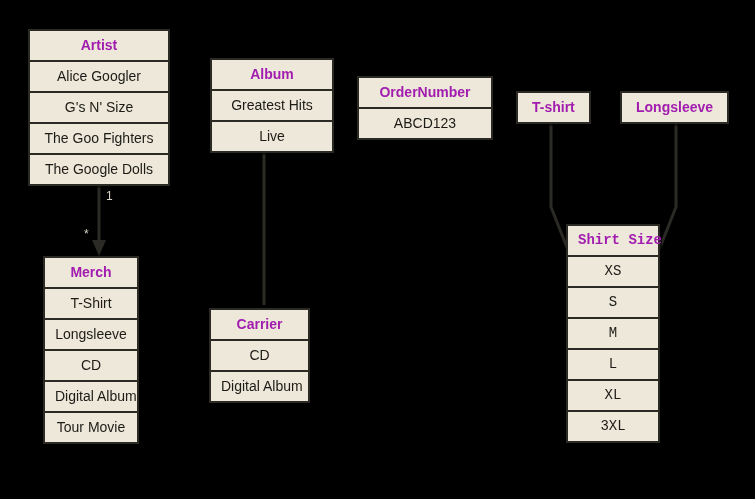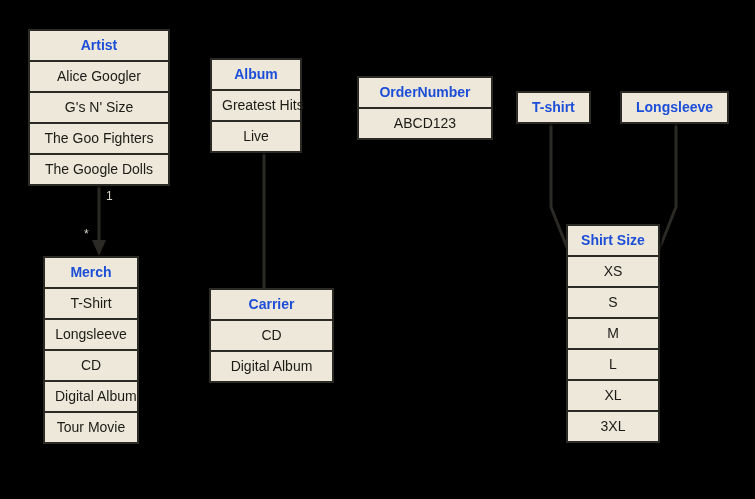--- a/index.html
+++ b/index.html
@@ -27,21 +27,21 @@
     position: absolute;
     box-sizing: border-box;
     background: #EDE8D9;
     border: 2px solid #2B2A25;
     box-shadow: 2px 2px 0 rgba(0,0,0,0.55);
   }
   .ent-title {
     box-sizing: border-box;
     font-weight: bold;
     font-size: 14px;
-    color: #1d4ed8;
+    color: #a21caf;
     text-align: center;
     padding: 6px 10px 7px 10px;
     background: #EDE8D9;
     white-space: nowrap;
     line-height: 16px;
   }
   .ent-row {
     box-sizing: border-box;
     font-size: 14px;
     color: #1C1B17;
@@ -81,21 +81,21 @@
   </svg>
 
   <div class="entity" style="left:28px; top:29px; width:142px;">
     <div class="ent-title">Artist</div>
     <div class="ent-row">Alice Googler</div>
     <div class="ent-row">G's N' Size</div>
     <div class="ent-row">The Goo Fighters</div>
     <div class="ent-row">The Google Dolls</div>
   </div>
 
-  <div class="entity" style="left:210px; top:58px; width:92px;">
+  <div class="entity" style="left:210px; top:58px; width:124px;">
     <div class="ent-title">Album</div>
     <div class="ent-row">Greatest Hits</div>
     <div class="ent-row">Live</div>
   </div>
 
   <div class="entity" style="left:357px; top:76px; width:136px;">
     <div class="ent-title">OrderNumber</div>
     <div class="ent-row">ABCD123</div>
   </div>
 
@@ -109,27 +109,27 @@
 
   <div class="entity" style="left:43px; top:256px; width:96px;">
     <div class="ent-title">Merch</div>
     <div class="ent-row">T-Shirt</div>
     <div class="ent-row">Longsleeve</div>
     <div class="ent-row">CD</div>
     <div class="ent-row">Digital Album</div>
     <div class="ent-row">Tour Movie</div>
   </div>
 
-  <div class="entity" style="left:209px; top:288px; width:125px;">
+  <div class="entity" style="left:209px; top:308px; width:101px;">
     <div class="ent-title">Carrier</div>
     <div class="ent-row">CD</div>
     <div class="ent-row">Digital Album</div>
   </div>
 
-  <div class="entity" style="left:566px; top:224px; width:94px;">
+  <div class="entity" style="left:566px; top:224px; width:94px;font-family:Liberation Mono, monospace;">
     <div class="ent-title">Shirt Size</div>
     <div class="ent-row">XS</div>
     <div class="ent-row">S</div>
     <div class="ent-row">M</div>
     <div class="ent-row">L</div>
     <div class="ent-row">XL</div>
     <div class="ent-row">3XL</div>
   </div>
 
   <div class="edge-label" style="left:106px; top:190px;">1</div>

